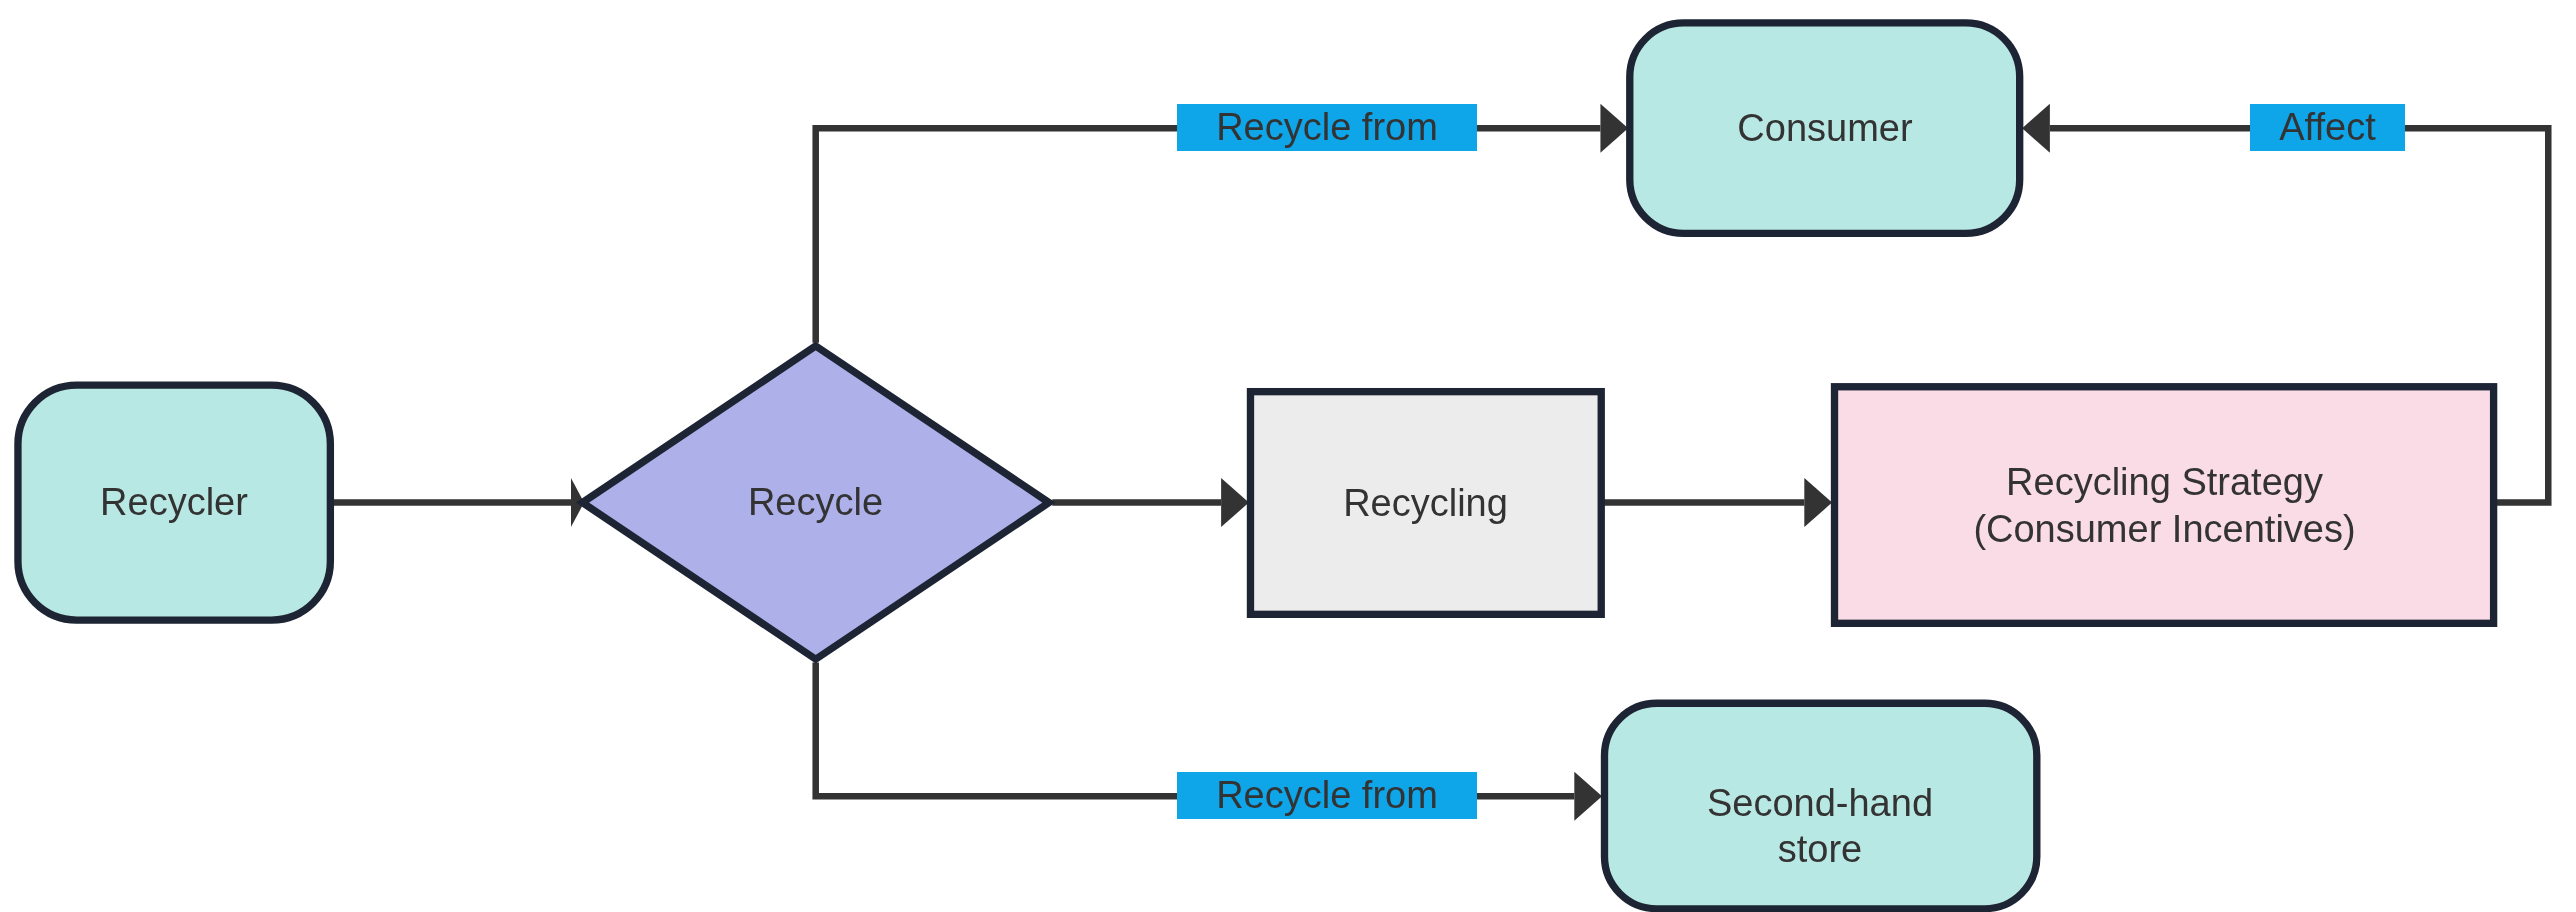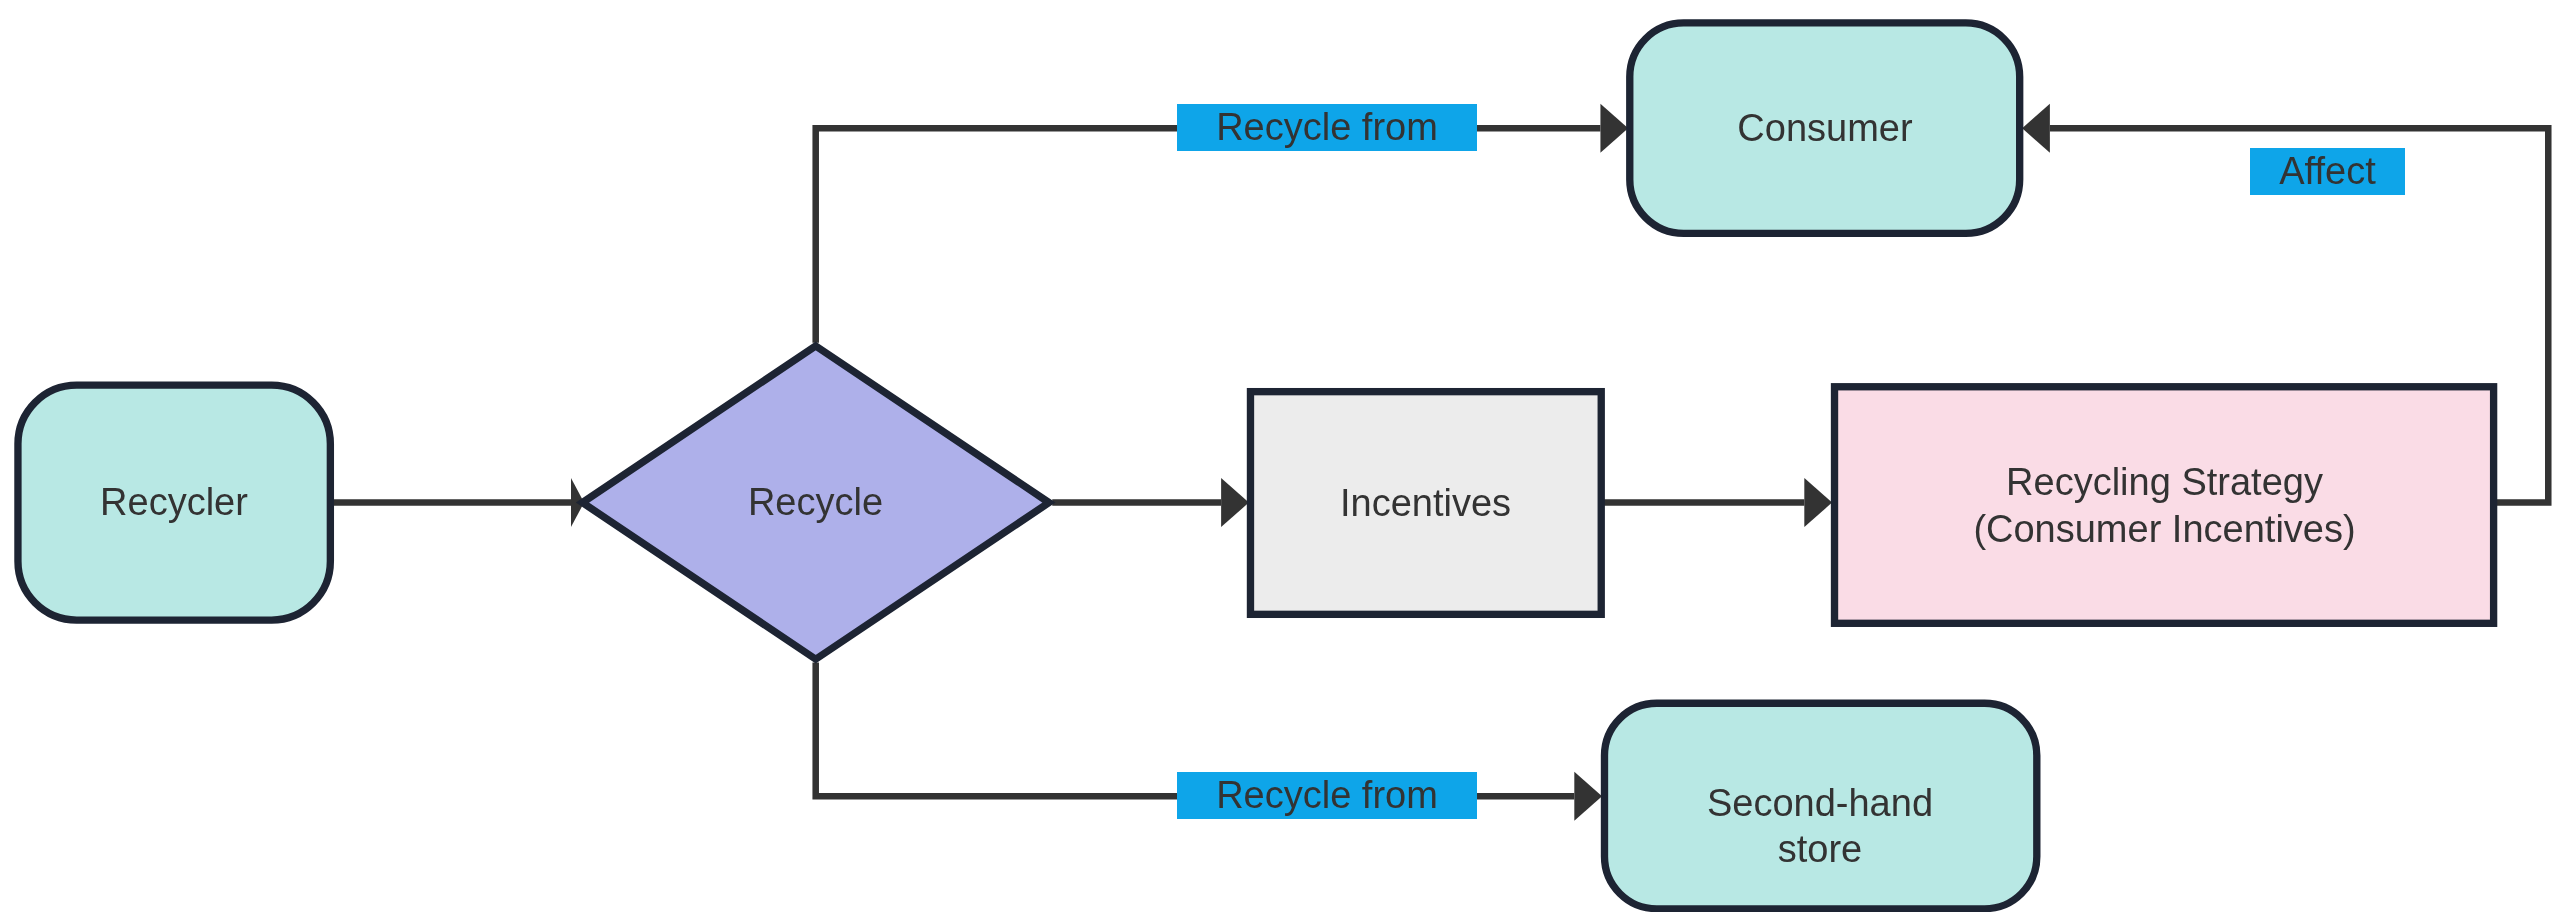--- a/index.html
+++ b/index.html
@@ -140,28 +140,28 @@
 
     </g>
   </svg>
 
   <div class="node-label" style="left:582px; top:346px; width:467px; height:313px;">Recycle</div>
 
   <div class="node-label" style="left:18px; top:385px; width:312px; height:235px;">Recycler</div>
 
   <div class="node-label" style="left:1630px; top:23px; width:390px; height:210px;">Consumer</div>
 
-  <div class="node-label" style="left:1250px; top:392px; width:351px; height:223px;">Incentives</div>
+  <div class="node-label" style="left:1250px; top:392px; width:351px; height:223px;">Recycling</div>
 
   <div class="node-label" style="left:1835px; top:387px; width:659px; height:237px;">Recycling Strategy
 (Consumer Incentives)</div>
 
   <div class="node-label" style="left:1604px; top:723px; width:432px; height:206px;">Second-hand
 store</div>
 
   <div class="edge-label" style="left:1177px; top:104px; width:300px; height:47px;">Recycle from</div>
 
-  <div class="edge-label" style="left:2250px; top:104px; width:155px; height:47px;margin-top:44px;">Affect</div>
+  <div class="edge-label" style="left:2250px; top:104px; width:155px; height:47px;">Affect</div>
 
   <div class="edge-label" style="left:1177px; top:772px; width:300px; height:47px;">Recycle from</div>
 
 </div>
 
 
 </body></html>

